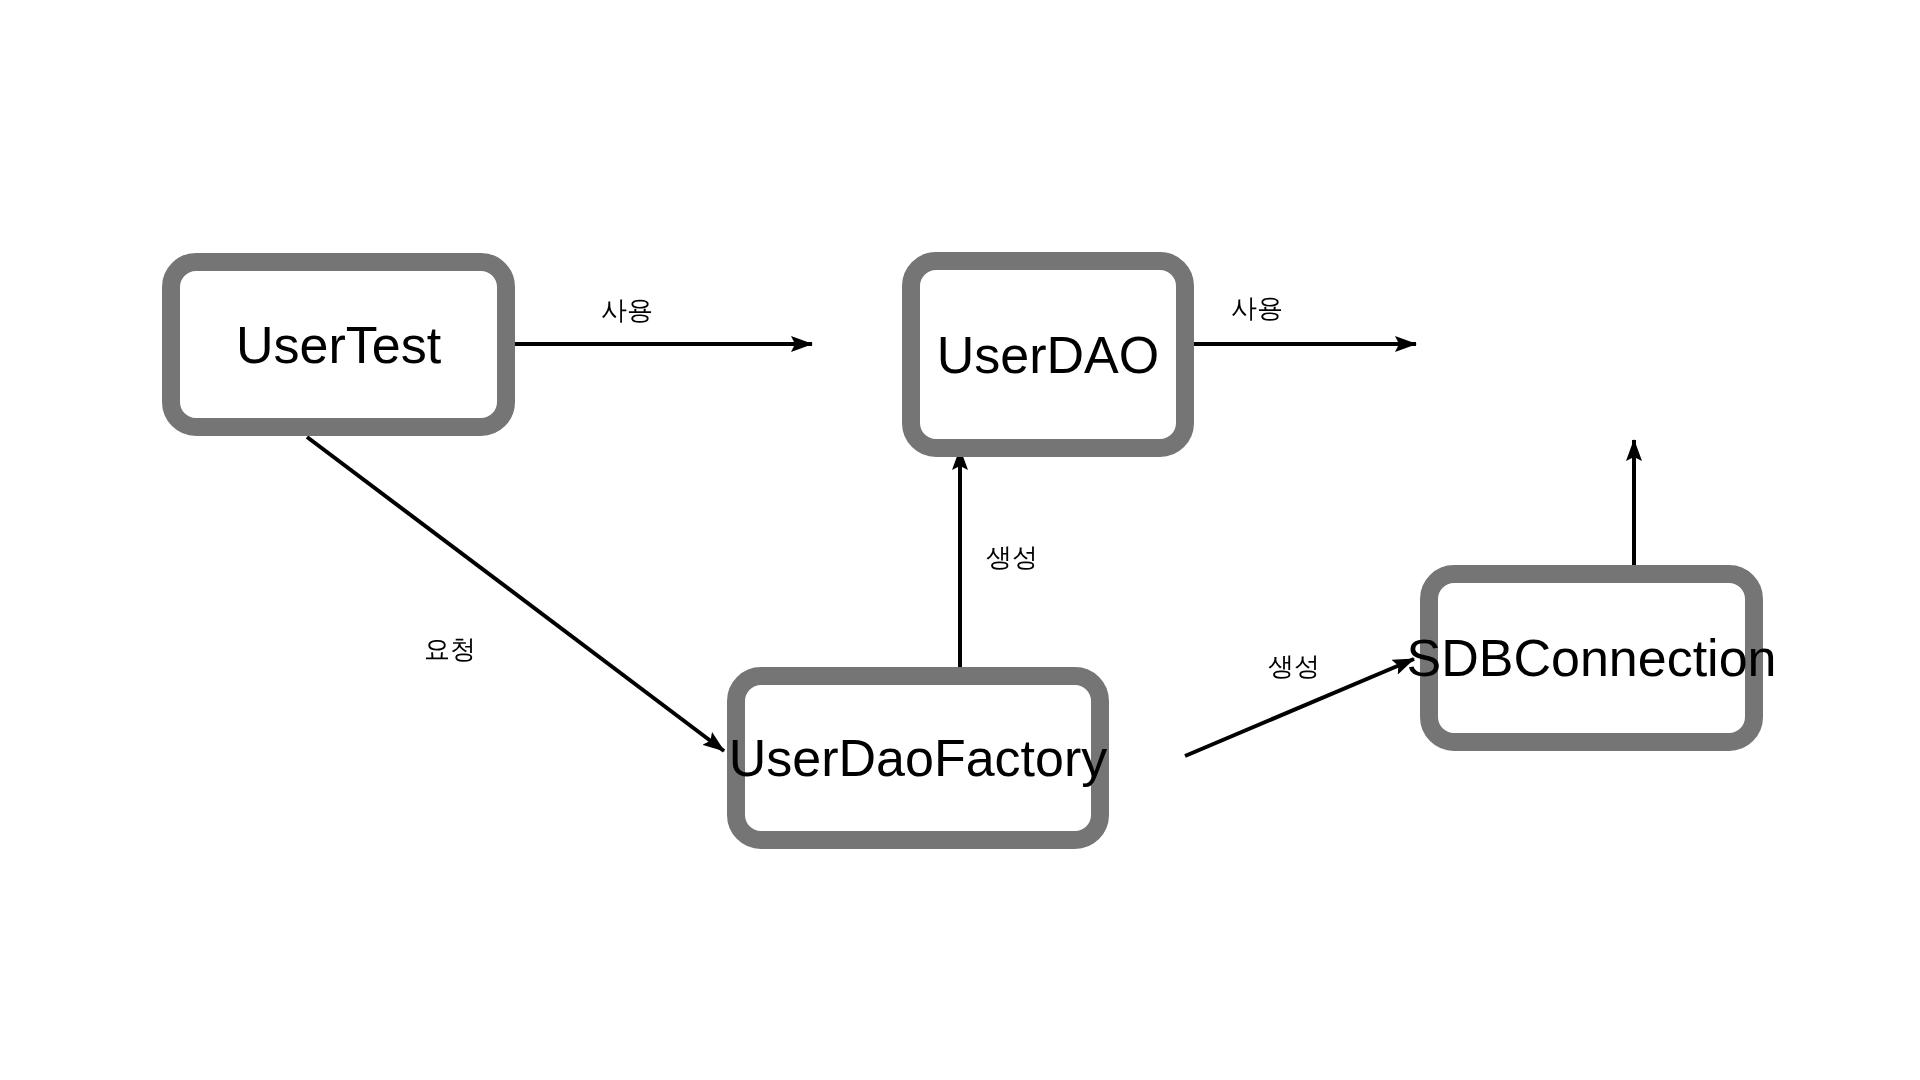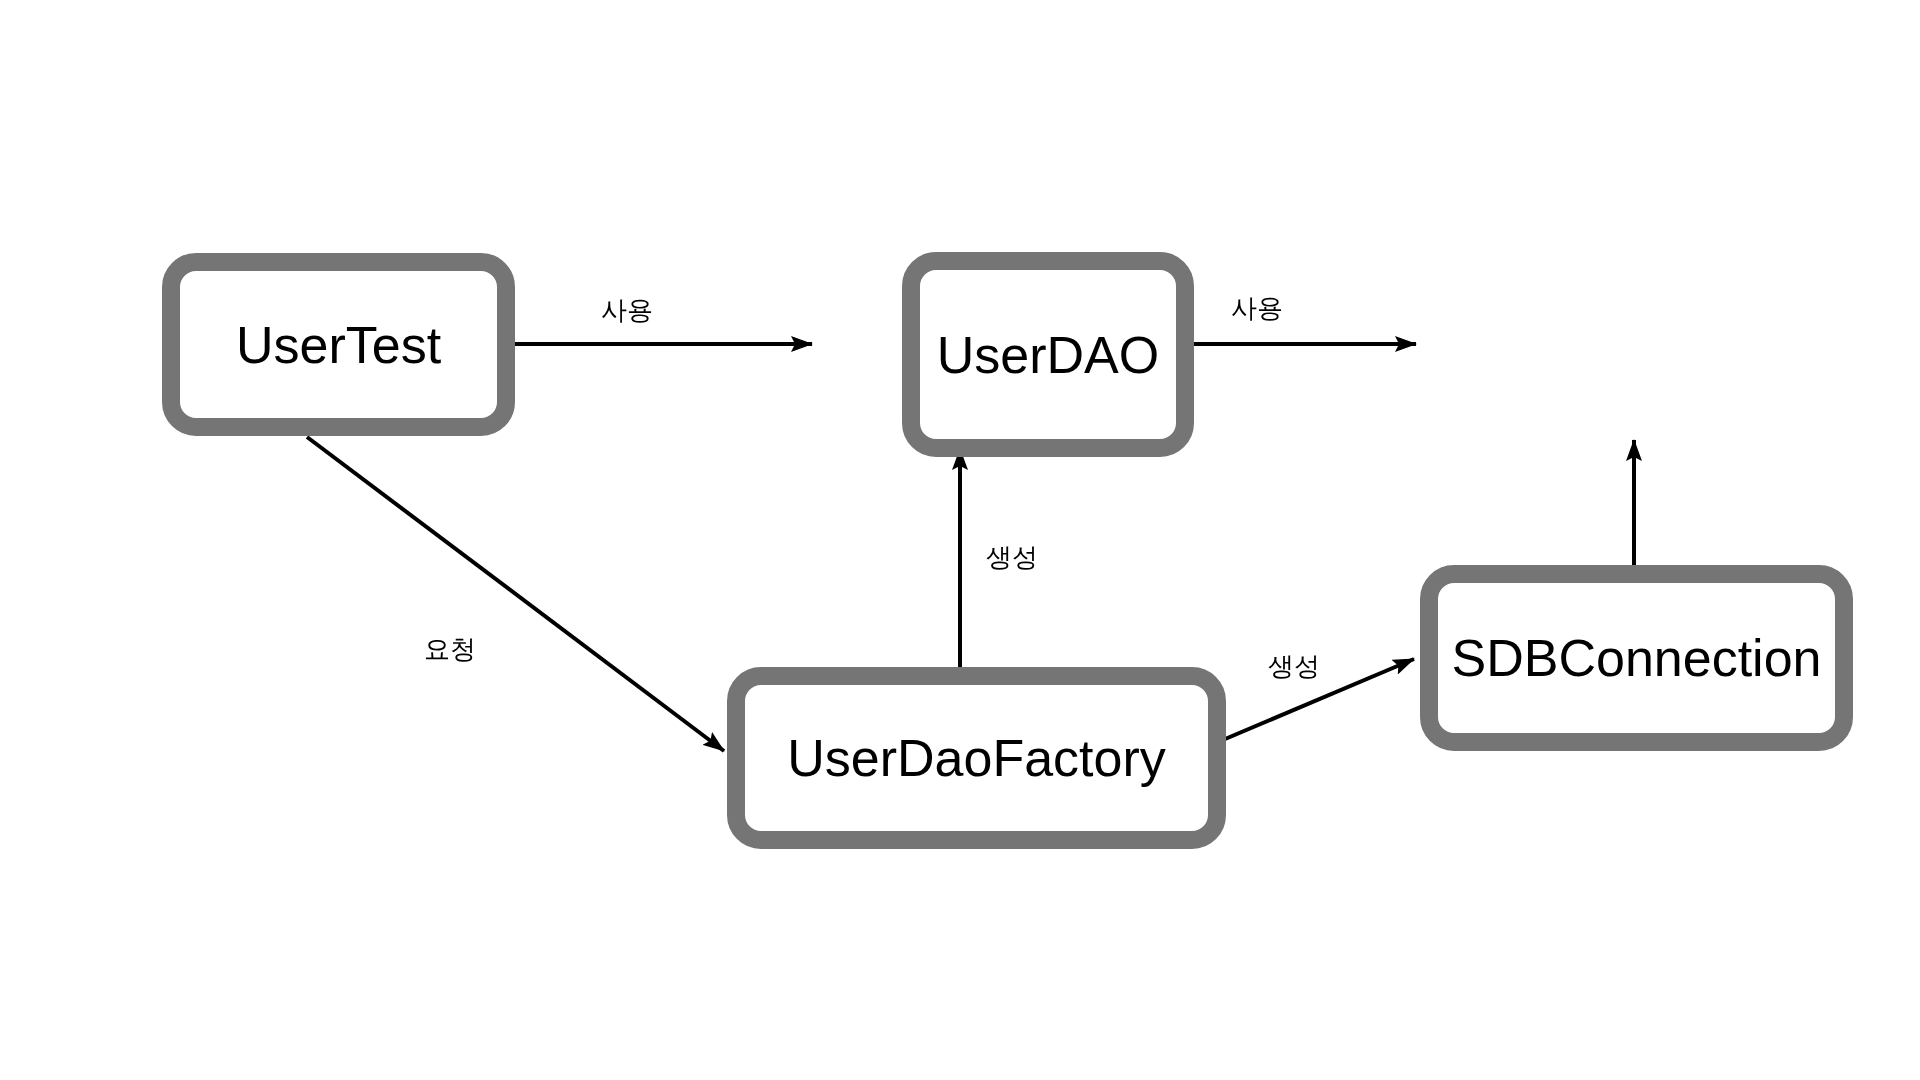--- a/index.html
+++ b/index.html
@@ -73,25 +73,25 @@
 
   <div class="node" style="left:162px; top:253px; width:353px; height:183px;">
     <span class="node-label">UserTest</span>
   </div>
 
   <div class="node" style="left:863px; top:252px; width:292px; height:205px;margin-left:39px;">
     <span class="node-label">UserDAO</span>
   </div>
 
 
-  <div class="node" style="left:727px; top:667px; width:499px; height:182px;">
+  <div class="node" style="left:727px; top:667px; width:382px; height:182px;">
     <span class="node-label">UserDaoFactory</span>
   </div>
 
-  <div class="node" style="left:1420px; top:565px; width:433px; height:186px;justify-content:center;">
+  <div class="node" style="left:1420px; top:565px; width:343px; height:186px;justify-content:center;">
     <span class="node-label">SDBConnection</span>
   </div>
 
   <div class="edge-label" style="left:627px; top:310px;">사용</div>
 
   <div class="edge-label" style="left:1257px; top:308px;">사용</div>
 
   <div class="edge-label" style="left:450px; top:649px;">요청</div>
 
   <div class="edge-label" style="left:1012px; top:557px;">생성</div>

